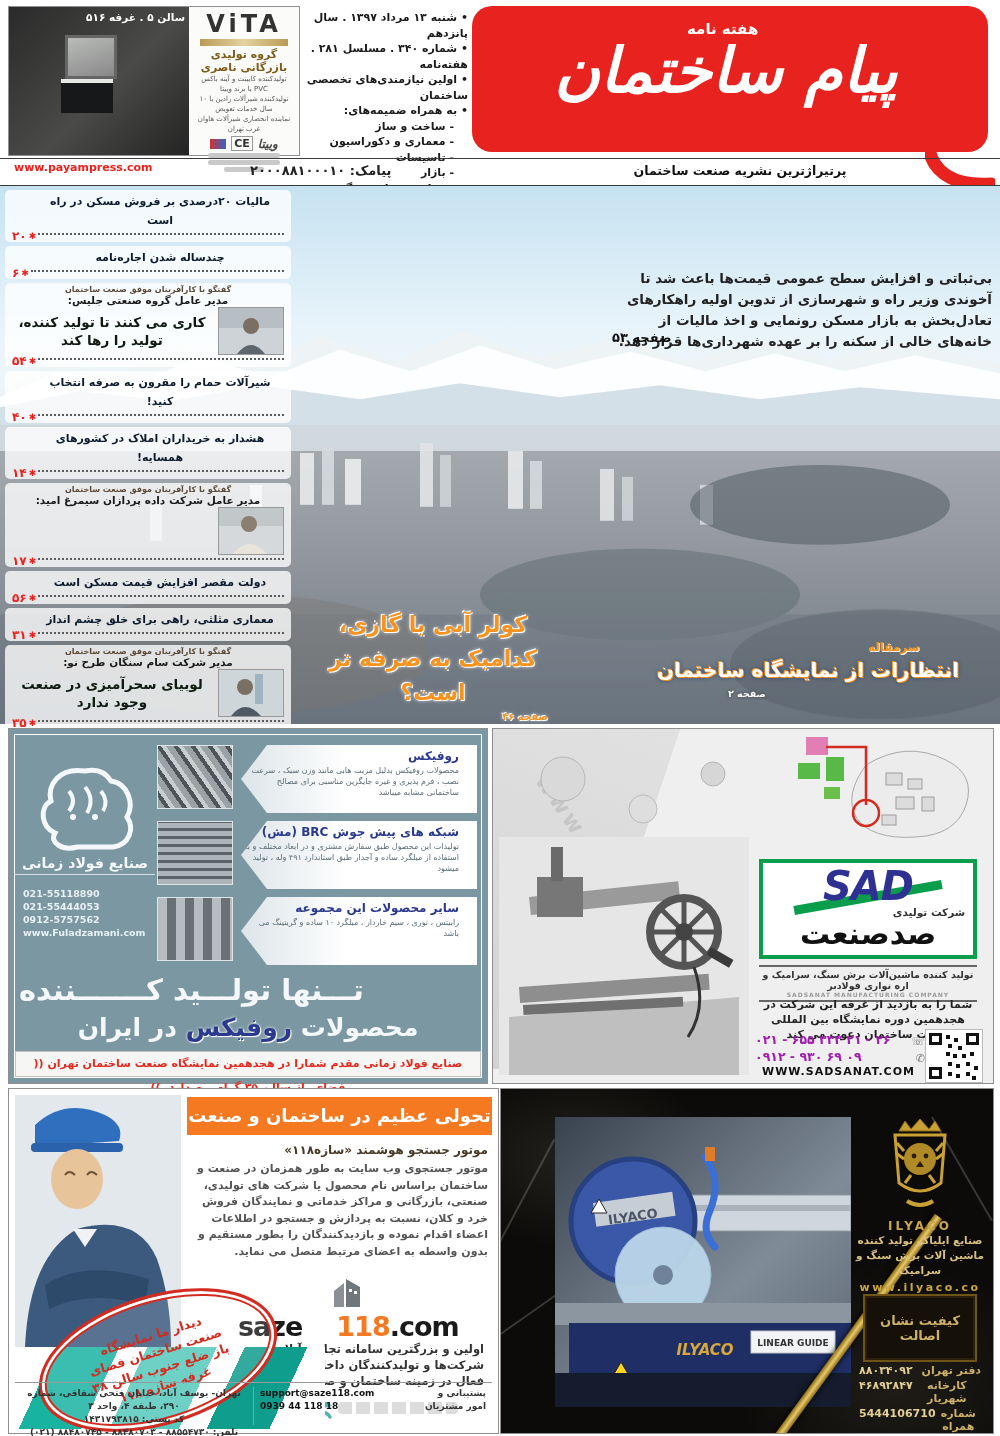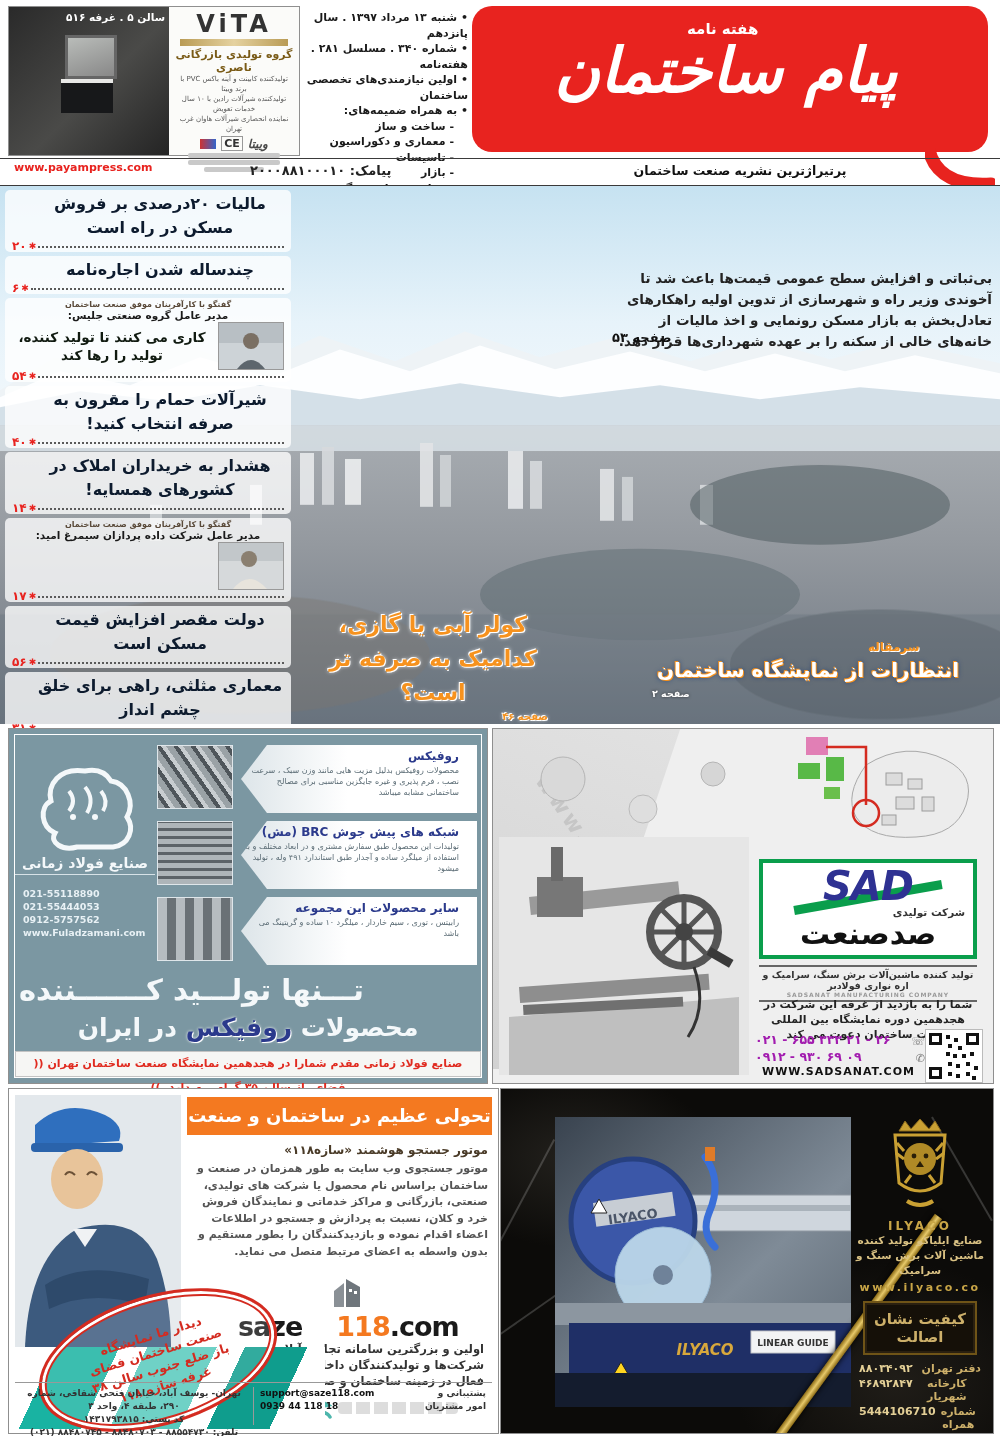--- a/index.html
+++ b/index.html
@@ -12,59 +12,59 @@
   .masthead .logo{position:absolute;top:28px;right:18px;left:10px;text-align:center;font-size:62px;font-weight:bold;font-style:italic;letter-spacing:2px;white-space:nowrap;}
   .mast-tail{left:925px;top:148px;width:70px;height:42px;}
   .tagline-bar{left:0;top:158px;width:1000px;height:26px;border-top:1.5px solid #3a3a3a;border-bottom:1.5px solid #3a3a3a;}
   .tagline-bar .site{position:absolute;left:14px;top:2px;font-size:11px;font-weight:bold;color:#e8231f;direction:ltr;}
   .tagline-bar .sms{position:absolute;left:250px;top:4px;font-size:13px;font-weight:bold;color:#222;}
   .tagline-bar .tg{position:absolute;left:560px;width:360px;top:4px;text-align:center;font-size:12.5px;font-weight:bold;color:#111;}
   .issue{left:300px;top:10px;width:168px;font-size:11px;font-weight:bold;color:#1a1a1a;text-align:right;line-height:15.5px;}
   .issue .price{margin-top:4px;border-top:1.5px solid #333;border-bottom:1.5px solid #333;padding:2px 0;text-align:center;font-size:12px;}
   
   .vita{left:8px;top:6px;width:290px;height:148px;border:1px solid #999;display:flex;direction:ltr;}
-  .vita-photo{position:relative;width:160px;height:100%;background:linear-gradient(135deg,#2a2a2a,#4a4a48 55%,#242424);}
+  .vita-photo{position:relative;width:180px;height:100%;background:linear-gradient(135deg,#2a2a2a,#4a4a48 55%,#242424);}
   .vita-photo .mirror{position:absolute;left:56px;top:28px;width:46px;height:38px;background:linear-gradient(160deg,#b9bcb9,#888);border:3px solid #666;}
   .vita-photo .vanity{position:absolute;left:52px;top:72px;width:52px;height:30px;background:#17181a;border-top:4px solid #e8e8e6;}
   .vita-photo .booth{position:absolute;right:4px;top:4px;color:#fff;font-size:10.5px;font-weight:bold;direction:rtl;}
   .vita-body{flex:1;background:#fbfbf9;padding:3px 5px;direction:rtl;text-align:center;}
   .vita-brand{font-size:24px;letter-spacing:4px;color:#333;font-weight:bold;direction:ltr;}
   .vita-goldbar{height:7px;background:linear-gradient(90deg,#b99b55,#e5d2a0,#b99b55);margin:1px 6px;}
   .vita-title{font-size:11px;font-weight:bold;color:#7a5b17;margin-top:2px;}
   .vita-line{font-size:7px;color:#555;line-height:10px;}
   .vita-logos{display:flex;justify-content:center;align-items:center;gap:5px;margin:2px 0;font-weight:bold;color:#333;}
   .vita-script{font-size:12px;font-style:italic;color:#4a4a4a;}
   .vita-ce{font-size:11px;border:1px solid #999;padding:0 2px;}
   .vita-chip{width:16px;height:10px;background:linear-gradient(90deg,#c33,#36c);}
   .vita-blur{height:5px;background:#c9c9c9;border-radius:2px;margin:2px 14px;}
   
   .cityphoto{left:0;top:186px;width:1000px;height:538px;}
   .headline{left:300px;top:196px;width:692px;text-align:center;font-size:48px;font-weight:bold;color:#0c0c0c;}
   .lede{left:608px;top:268px;width:384px;font-size:13.5px;font-weight:bold;color:#222;text-align:right;line-height:21px;}
   .lede-page{left:612px;top:330px;font-size:13px;font-weight:bold;color:#111;}
   .sidebar{left:5px;top:190px;width:286px;display:flex;flex-direction:column;gap:4px;}
   .sbi{background:rgba(255,255,255,.78);border-radius:5px;padding:2px 7px 0 7px;}
-  .sbt{font-size:16px;font-weight:bold;color:#0d1b2e;text-align:center;line-height:24px;margin-left:24px;}
-  .sbr{display:flex;direction:ltr;align-items:flex-end;height:12px;}
+  .sbt{font-size:11px;font-weight:bold;color:#0d1b2e;text-align:center;line-height:19px;margin-left:24px;}
+  .sbr{display:flex;direction:ltr;align-items:center;height:12px;}
   .sbp{color:#e8231f;font-size:12px;font-weight:bold;line-height:12px;}
   .sbm{color:#e8231f;font-size:9px;line-height:12px;margin:0 2px;}
   .dots{flex:1;border-bottom:2px dotted #5a5a5a;margin-bottom:4px;}
   .kick{font-size:8px;color:#5a4a3a;text-align:center;font-weight:bold;}
   .sub{font-size:10.5px;color:#1a1a1a;text-align:center;font-weight:bold;}
   .featrow{display:flex;gap:6px;align-items:center;margin-top:1px;}
   .thumb{width:64px;height:46px;flex:none;border:1px solid #999;}
   .ft{flex:1;font-size:13.5px;font-weight:bold;color:#101a10;text-align:center;line-height:18px;}
   .legal-k{font-size:9px;color:#333;text-align:center;font-weight:bold;}
   .legal-t{font-size:14px;font-weight:bold;color:#0d1b2e;text-align:center;}
   .legal-l{font-size:12.5px;font-weight:bold;color:#2a6db5;text-align:center;letter-spacing:1px;direction:ltr;}
   .ov-cooler{left:298px;top:608px;width:270px;text-align:center;color:#f6921e;font-size:22px;font-weight:bold;line-height:34px;text-shadow:0 0 4px #fff,1px 1px 0 #fff,-1px -1px 0 #fff;}
   .ov-cooler .pg{font-size:10px;line-height:14px;display:block;text-align:right;margin-right:20px;}
   .ov-ed-k{left:868px;top:640px;font-size:12px;font-weight:bold;color:#f6921e;text-shadow:1px 1px 0 #fff;}
   .ov-ed-t{left:628px;top:658px;width:360px;text-align:center;font-size:20px;font-weight:bold;color:#fff;text-shadow:1px 1px 0 #f6921e,-1px -1px 0 #f6921e,0 0 5px #1d3c77;}
-  .ov-ed-p{left:652px;top:688px;font-size:9.5px;font-weight:bold;color:#fff;text-shadow:0 0 3px #333;}
+  .ov-ed-p{left:728px;top:688px;font-size:9.5px;font-weight:bold;color:#fff;text-shadow:0 0 3px #333;}
   
   .ad{border:1px solid #8f8f8f;background:#fff;}
   
   .rofix{left:8px;top:728px;width:478px;height:354px;background:#7b97a2;box-shadow:inset 0 0 0 5px #7b97a2, inset 0 0 0 6px #fff;}
   .rx-band{position:absolute;left:232px;width:236px;height:68px;background:linear-gradient(to left,#ffffff 55%,#dde5e9);clip-path:polygon(0 50%,11% 0,100% 0,100% 100%,11% 100%);padding:4px 8px 0 4px;box-sizing:border-box;}
   .rx-band h4{margin:0 10px 2px 0;font-size:12px;color:#2b3a8c;text-align:right;}
   .rx-band p{margin:0 10px 0 0;font-size:8px;color:#5a6b74;text-align:right;line-height:11px;}
   .rx-ph{position:absolute;left:148px;width:74px;height:62px;border:1px solid #dfe6ea;}
   .rx-ph1{background:repeating-linear-gradient(55deg,#9aa2a6 0 6px,#4e555a 6px 10px,#c8cdd0 10px 14px);}
   .rx-ph2{background:repeating-linear-gradient(0deg,#aeb5b9 0 5px,#5c6368 5px 8px),repeating-linear-gradient(90deg,#9aa2a688 0 5px,#50575c88 5px 8px);}
@@ -117,21 +117,21 @@
   .ilyaco{left:500px;top:1088px;width:492px;height:344px;background:
      radial-gradient(140px 90px at 15% 20%,#23211d,transparent),
      radial-gradient(160px 120px at 80% 85%,#201d18,transparent),#0c0b09;overflow:hidden;}
   .il-vein{position:absolute;background:rgba(255,255,255,.18);transform:rotate(28deg);}
   .il-photo{position:absolute;left:54px;top:28px;width:296px;height:290px;background:linear-gradient(135deg,#39434f,#7f8b97 60%,#59646f);}
   .il-stick{position:absolute;left:336px;top:96px;width:9px;height:330px;background:linear-gradient(90deg,#8a6914,#e7c96a,#8a6914);transform:rotate(36deg);box-shadow:0 0 6px #000;}
   .il-panel{position:absolute;left:352px;top:28px;width:134px;height:300px;text-align:center;color:#c9a647;}
   .il-brand{font-size:12px;font-weight:bold;letter-spacing:3px;margin-top:2px;direction:ltr;}
   .il-line{font-size:10.5px;line-height:15px;color:#d9c183;font-weight:bold;}
   .il-site{font-size:11px;letter-spacing:2.5px;color:#c9a647;font-weight:bold;direction:ltr;margin-top:3px;}
-  .il-slog{margin:7px 10px;border:2px solid #6f5417;background:#151008;color:#cdb06a;font-size:15px;font-weight:bold;padding:7px 0;box-shadow:inset 0 0 0 2px #2a2010;}
+  .il-slog{margin:0 10px;border:2px solid #6f5417;background:#151008;color:#cdb06a;font-size:13px;font-weight:bold;padding:17px 0;box-shadow:inset 0 0 0 2px #2a2010;}
   .il-row{display:flex;justify-content:space-between;margin:2px 6px;font-size:11px;font-weight:bold;}
   .il-row .n{direction:ltr;color:#e3cf96;}
   .il-row .l{color:#cdb06a;}
 </style>
 </head>
 <body>
 
 <div class="page">
 
   <div class="abs masthead">

